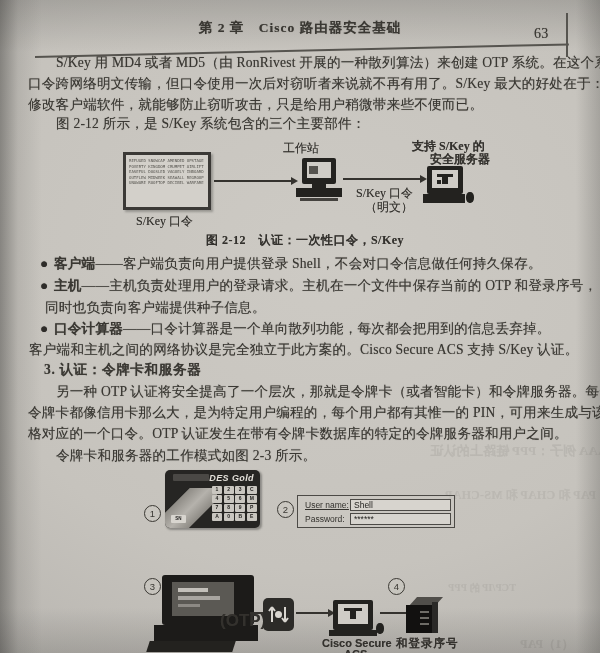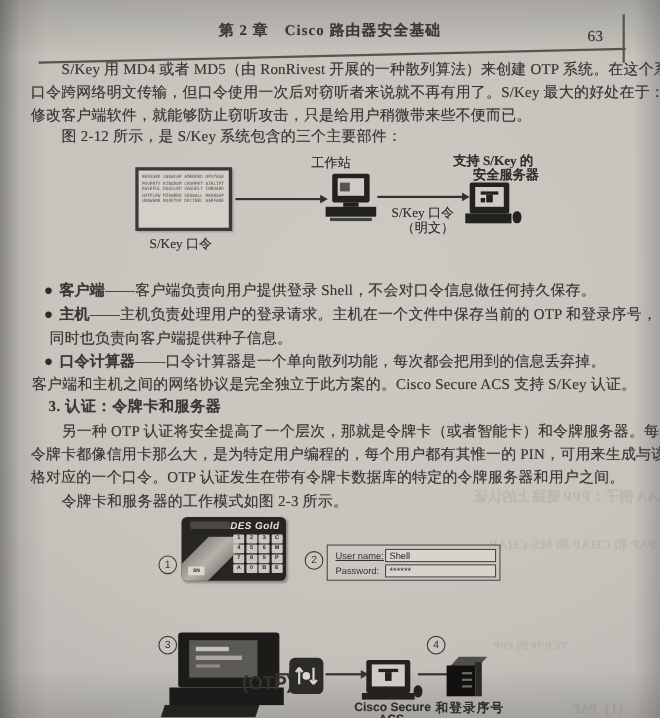--- a/index.html
+++ b/index.html
@@ -119,20 +119,21 @@
   <div>
     <div class="mon" style="left:337px;top:36px;width:36px;height:28px;"></div>
     <div class="scr" style="left:342px;top:40px;width:26px;height:18px;"></div>
     <div class="slab" style="left:347px;top:44px;width:16px;height:3px;"></div>
     <div class="slab" style="left:352px;top:47px;width:6px;height:7px;"></div>
     <div class="slab" style="left:347px;top:50px;width:4px;height:4px;"></div>
     <div class="slab" style="left:333px;top:64px;width:42px;height:9px;"></div>
     <div class="mouse" style="left:376px;top:62px;"></div>
   </div>
 
+  <div class="figlabel" style="left:0;top:102px;width:430px;text-align:center;font-weight:bold;letter-spacing:.5px;">图 2-12　认证：一次性口令，S/Key</div>
 </div>
 
 <div class="tline" style="left:40px;top:256px;"><span class="bullet-dot">●</span><span class="bold">客户端</span><span>——客户端负责向用户提供登录 Shell，不会对口令信息做任何持久保存。</span></div>
 <div class="tline" style="left:40px;top:278px;"><span class="bullet-dot">●</span><span class="bold">主机</span><span>——主机负责处理用户的登录请求。主机在一个文件中保存当前的 OTP 和登录序号，</span></div>
 <div class="tline" style="left:45px;top:300px;text-align:center;"><span>同时也负责向客户端提供种子信息。</span></div>
 <div class="tline" style="left:40px;top:321px;"><span class="bullet-dot">●</span><span class="bold">口令计算器</span><span>——口令计算器是一个单向散列功能，每次都会把用到的信息丢弃掉。</span></div>
 <div class="tline" style="left:29px;top:342px;"><span>客户端和主机之间的网络协议是完全独立于此方案的。Cisco Secure ACS 支持 S/Key 认证。</span></div>
 
 <div class="tline bold" style="left:44px;top:362px;letter-spacing:.6px;">3. 认证：令牌卡和服务器</div>
 <div class="tline" style="left:56px;top:384px;">另一种 OTP 认证将安全提高了一个层次，那就是令牌卡（或者智能卡）和令牌服务器。每一个</div>

